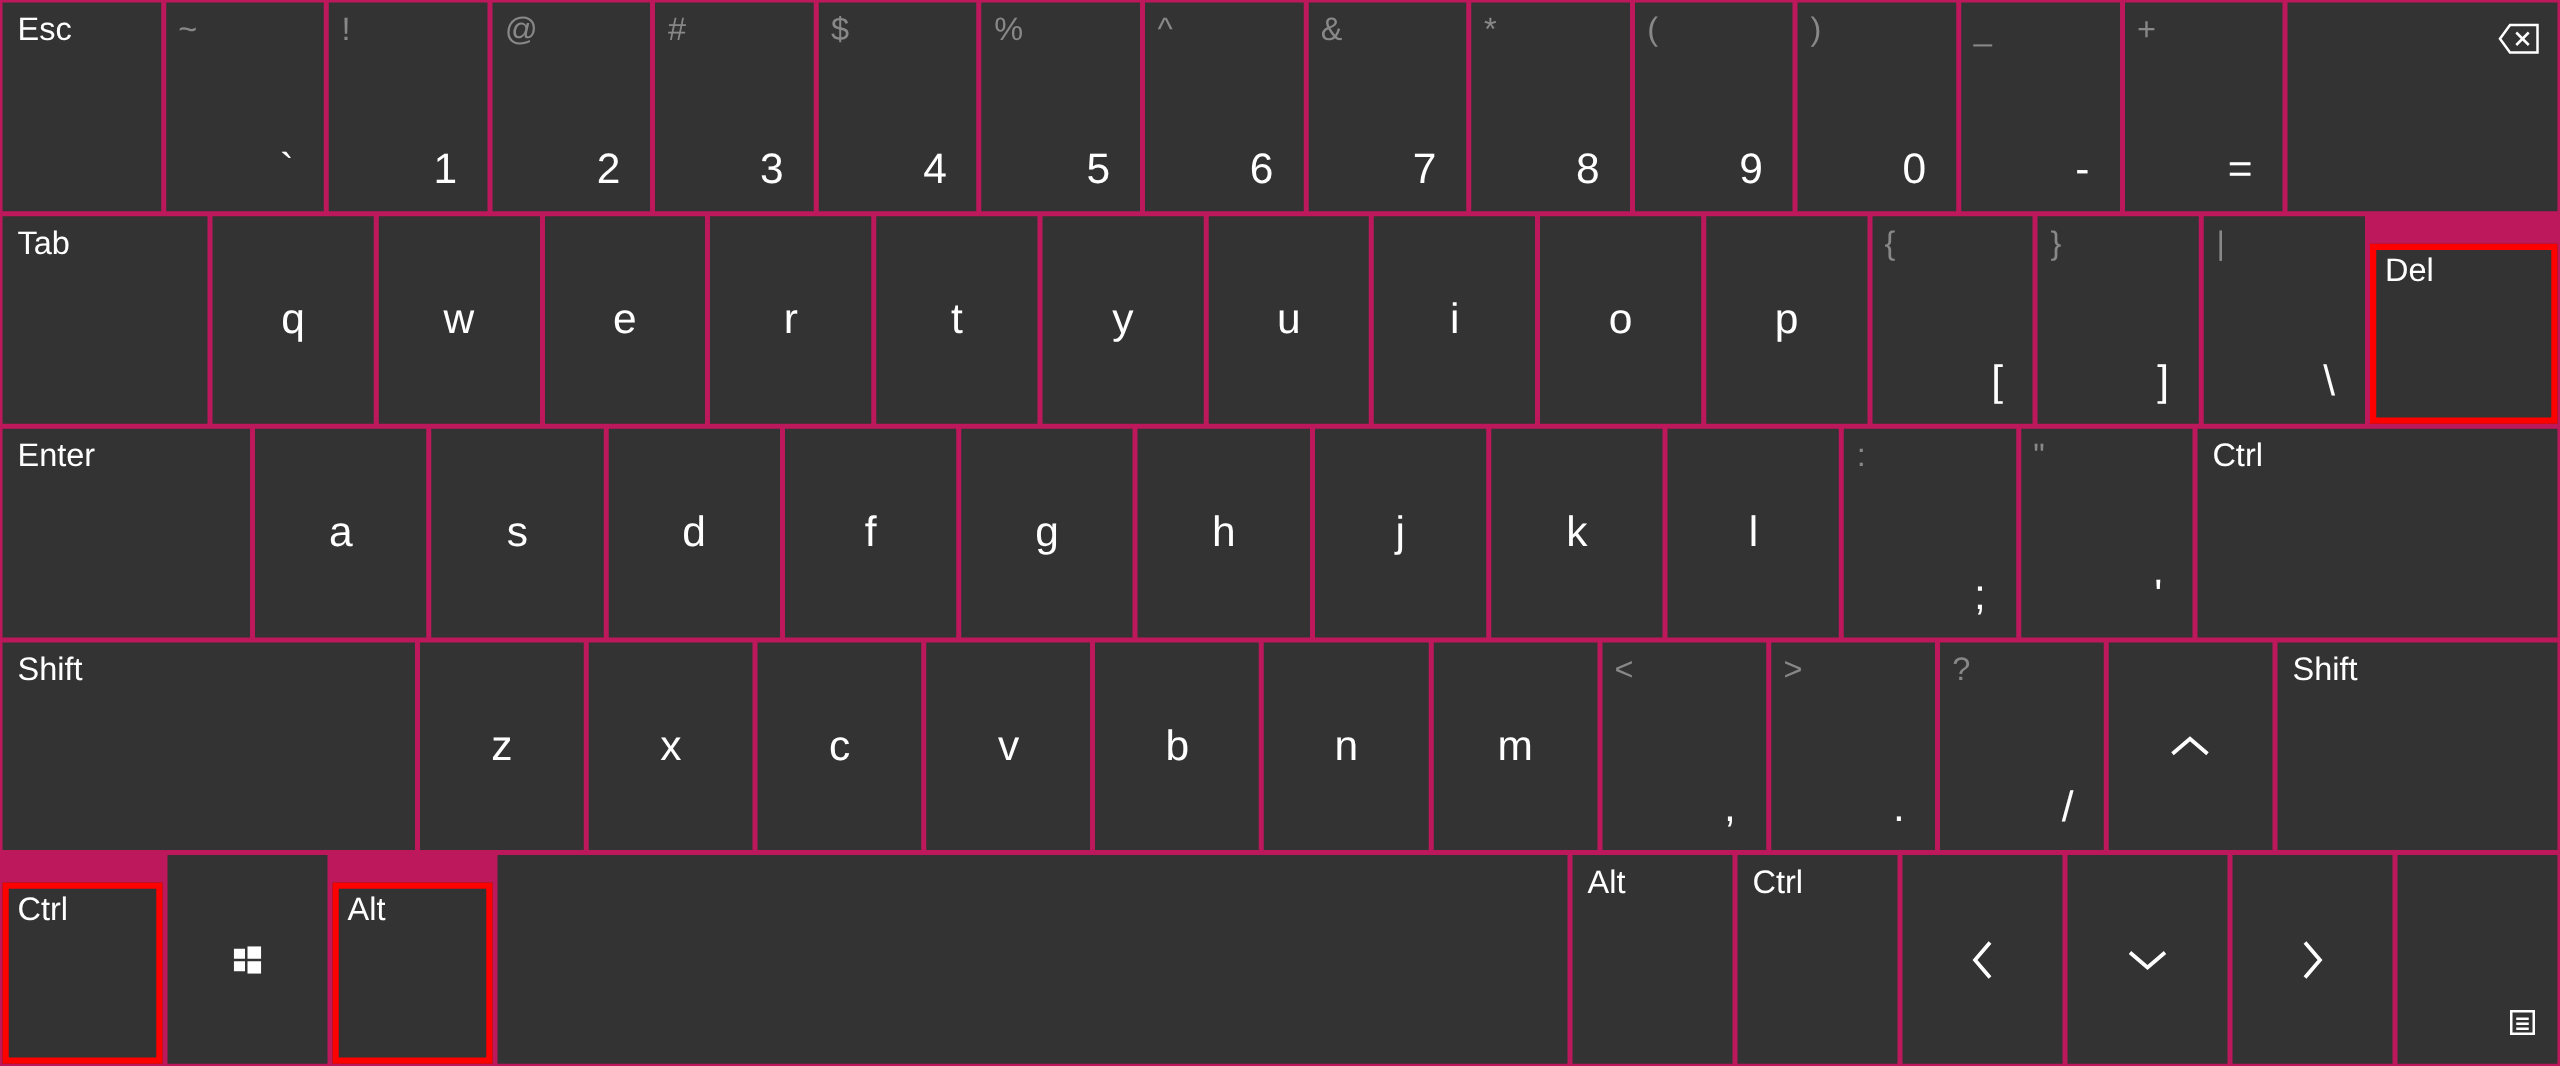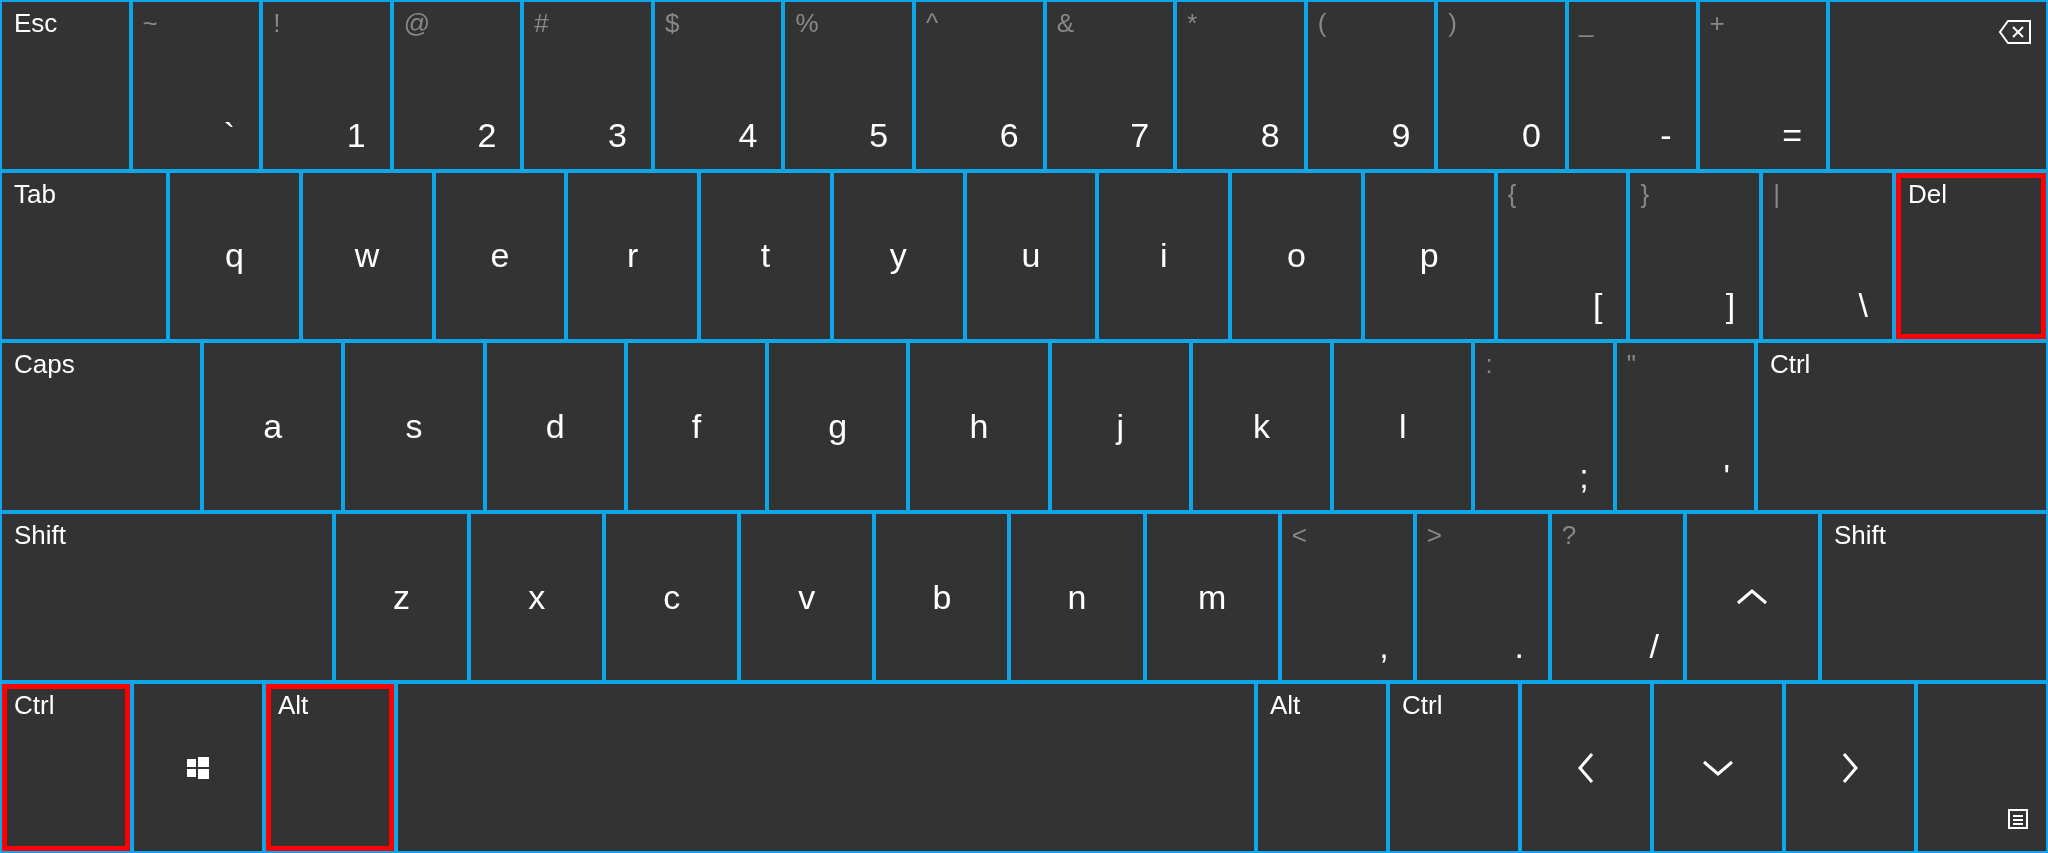--- a/index.html
+++ b/index.html
@@ -8,21 +8,21 @@
     height: 853px;
     background: #000;
     font-family: "Segoe UI", Arial, sans-serif;
     overflow: hidden;
   }
   .keyboard {
     width: 100%;
     height: 100%;
     display: flex;
     flex-direction: column;
-    background: #0ea5e9;
+    background: #be185d;
     padding: 0;
     justify-content: flex-end;
   }
   .row {
     display: flex;
     flex: 1 1 0;
     gap: 4px;
     padding: 2px 2px;
   }
   .key {
@@ -59,20 +59,21 @@
     font-size: 26px;
     color: #ffffff;
   }
   .key .center-label {
     font-size: 34px;
     color: #ffffff;
   }
   .key.highlight {
     outline: 5px solid #ff0000;
     outline-offset: -5px;
+    margin-top: 22px;
   }
   .icon-backspace {
     position: absolute;
     top: 12px;
     right: 14px;
   }
   .icon-center {
     display: flex;
     align-items: center;
     justify-content: center;
@@ -200,21 +201,21 @@
       <span class="shift-label">|</span>
       <span class="main-label">\</span>
     </div>
     <div class="key highlight" style="flex:0 0 150px">
       <span class="corner-label">Del</span>
     </div>
   </div>
 
   <div class="row">
     <div class="key" style="flex:0 0 198px">
-      <span class="corner-label">Caps</span>
+      <span class="corner-label">Enter</span>
     </div>
     <div class="key w-flex">
         <span class="center-label">a</span>
       </div>
     <div class="key w-flex">
         <span class="center-label">s</span>
       </div>
     <div class="key w-flex">
         <span class="center-label">d</span>
       </div>

